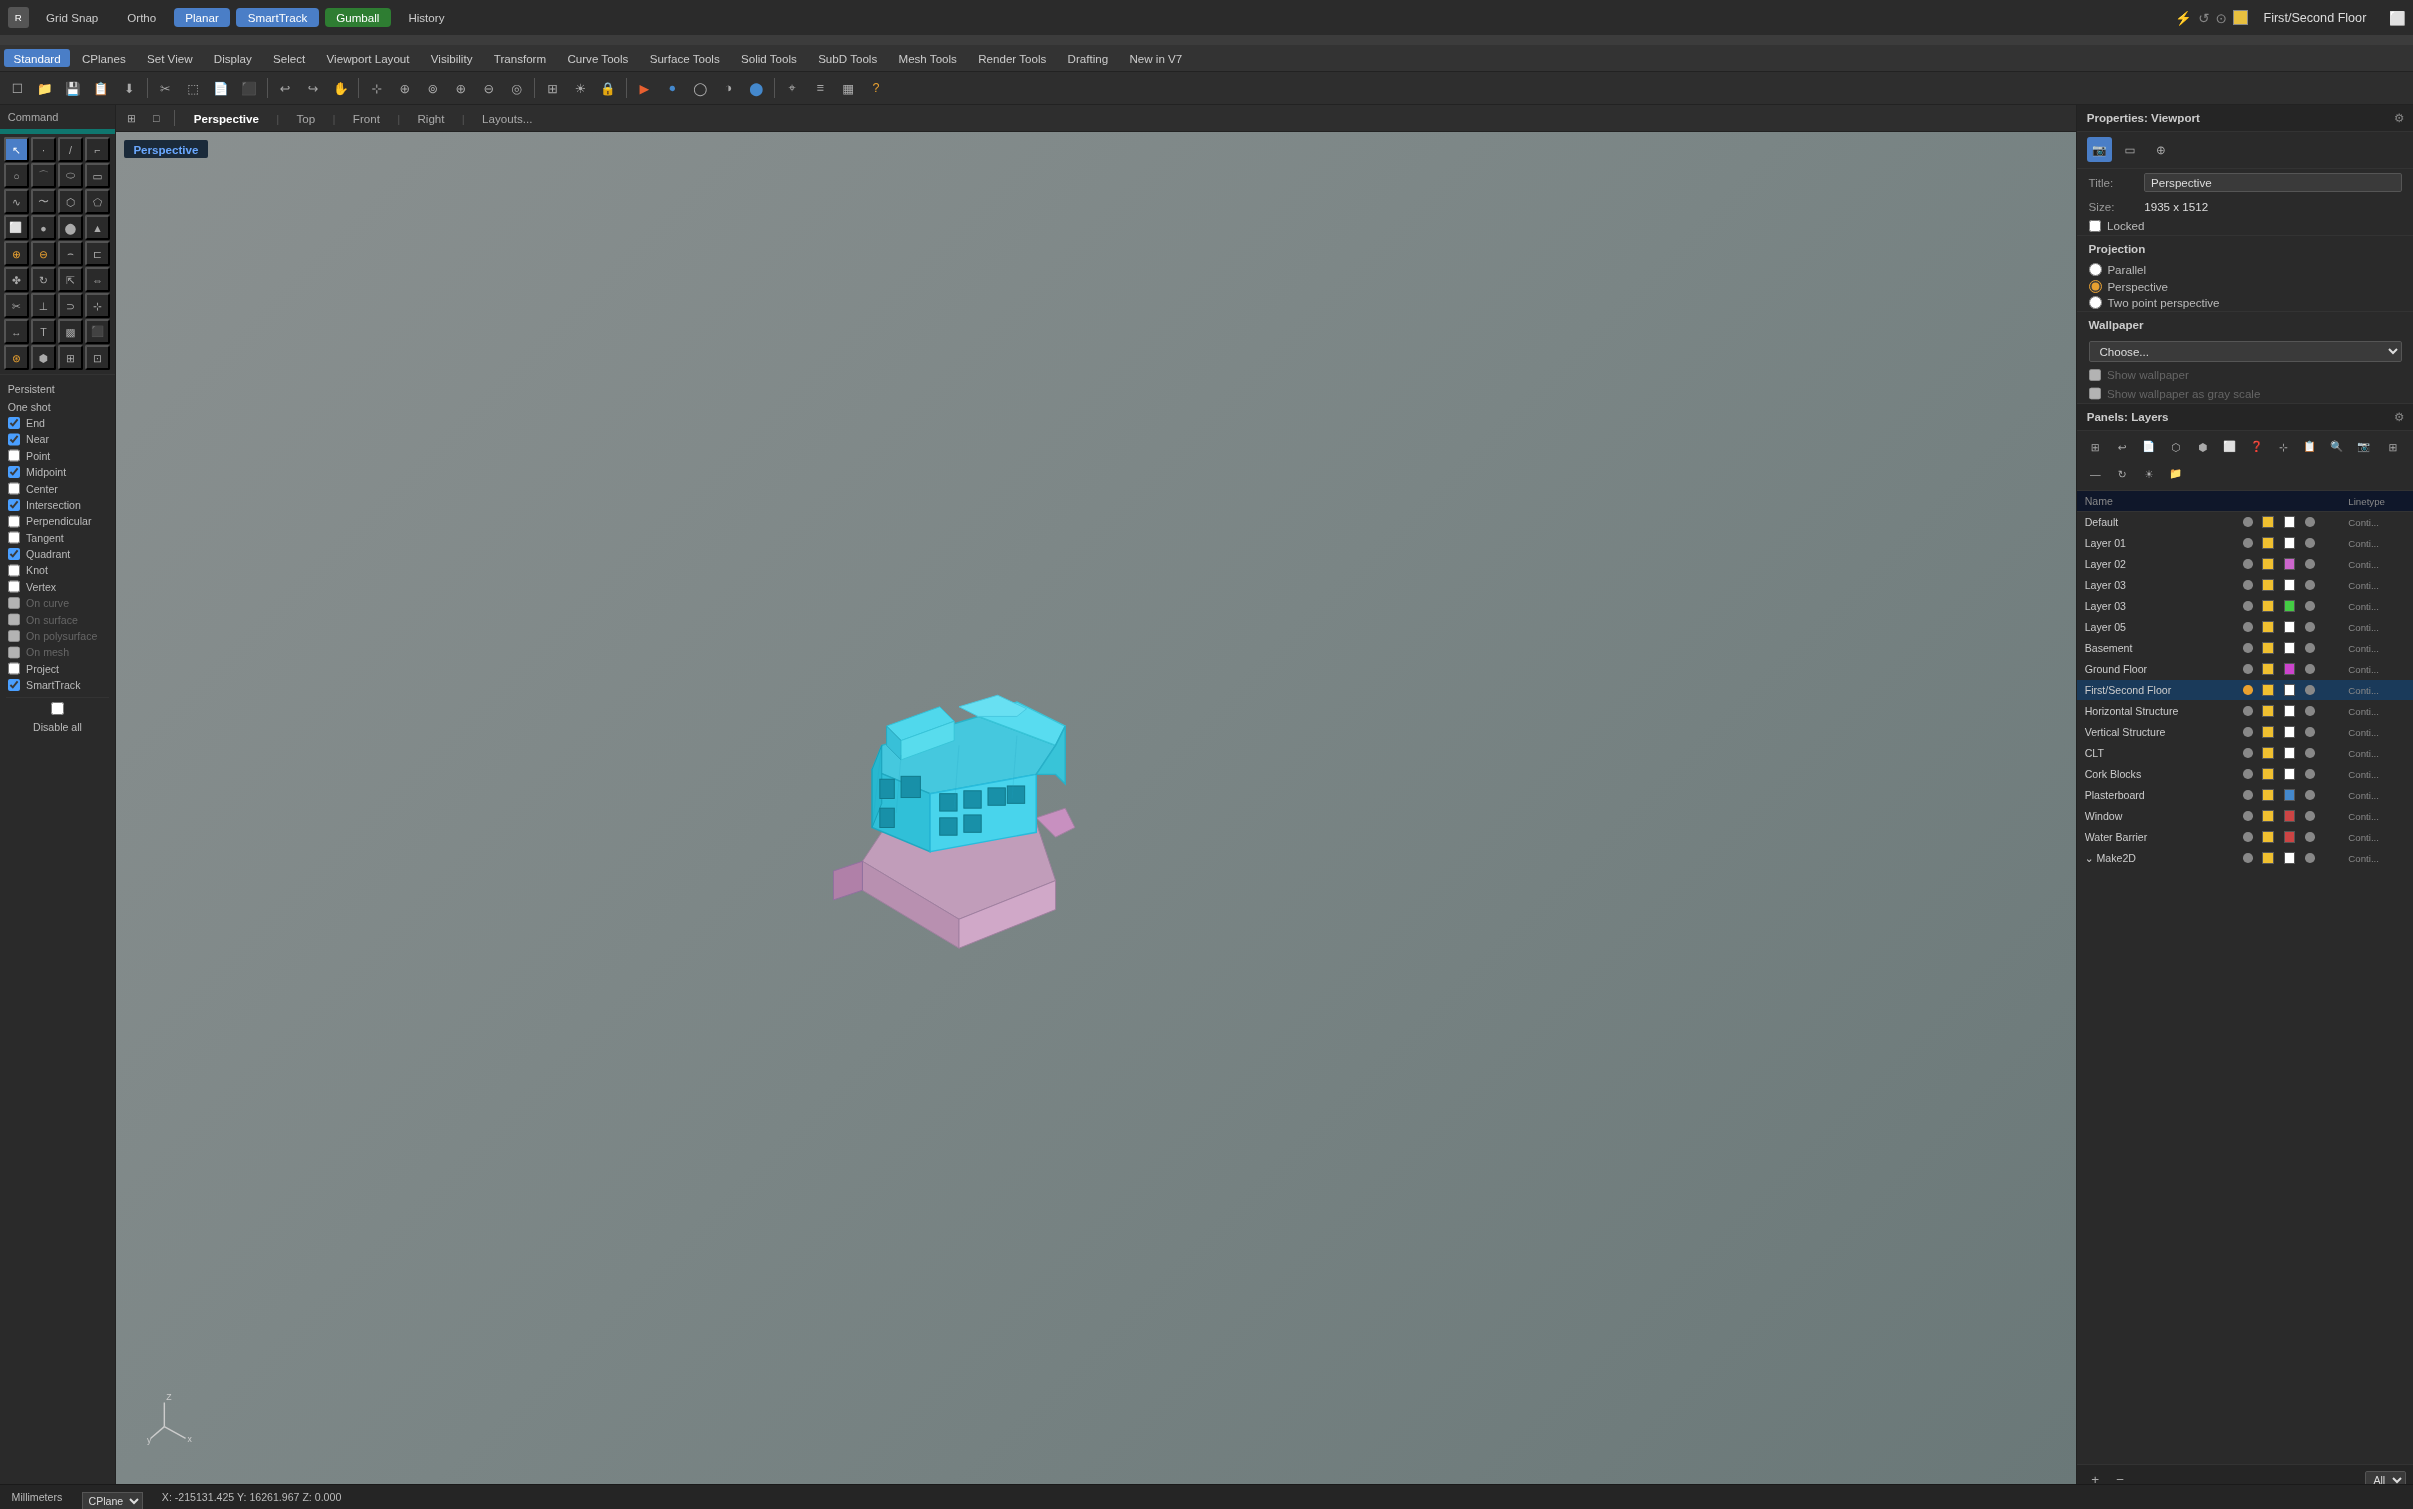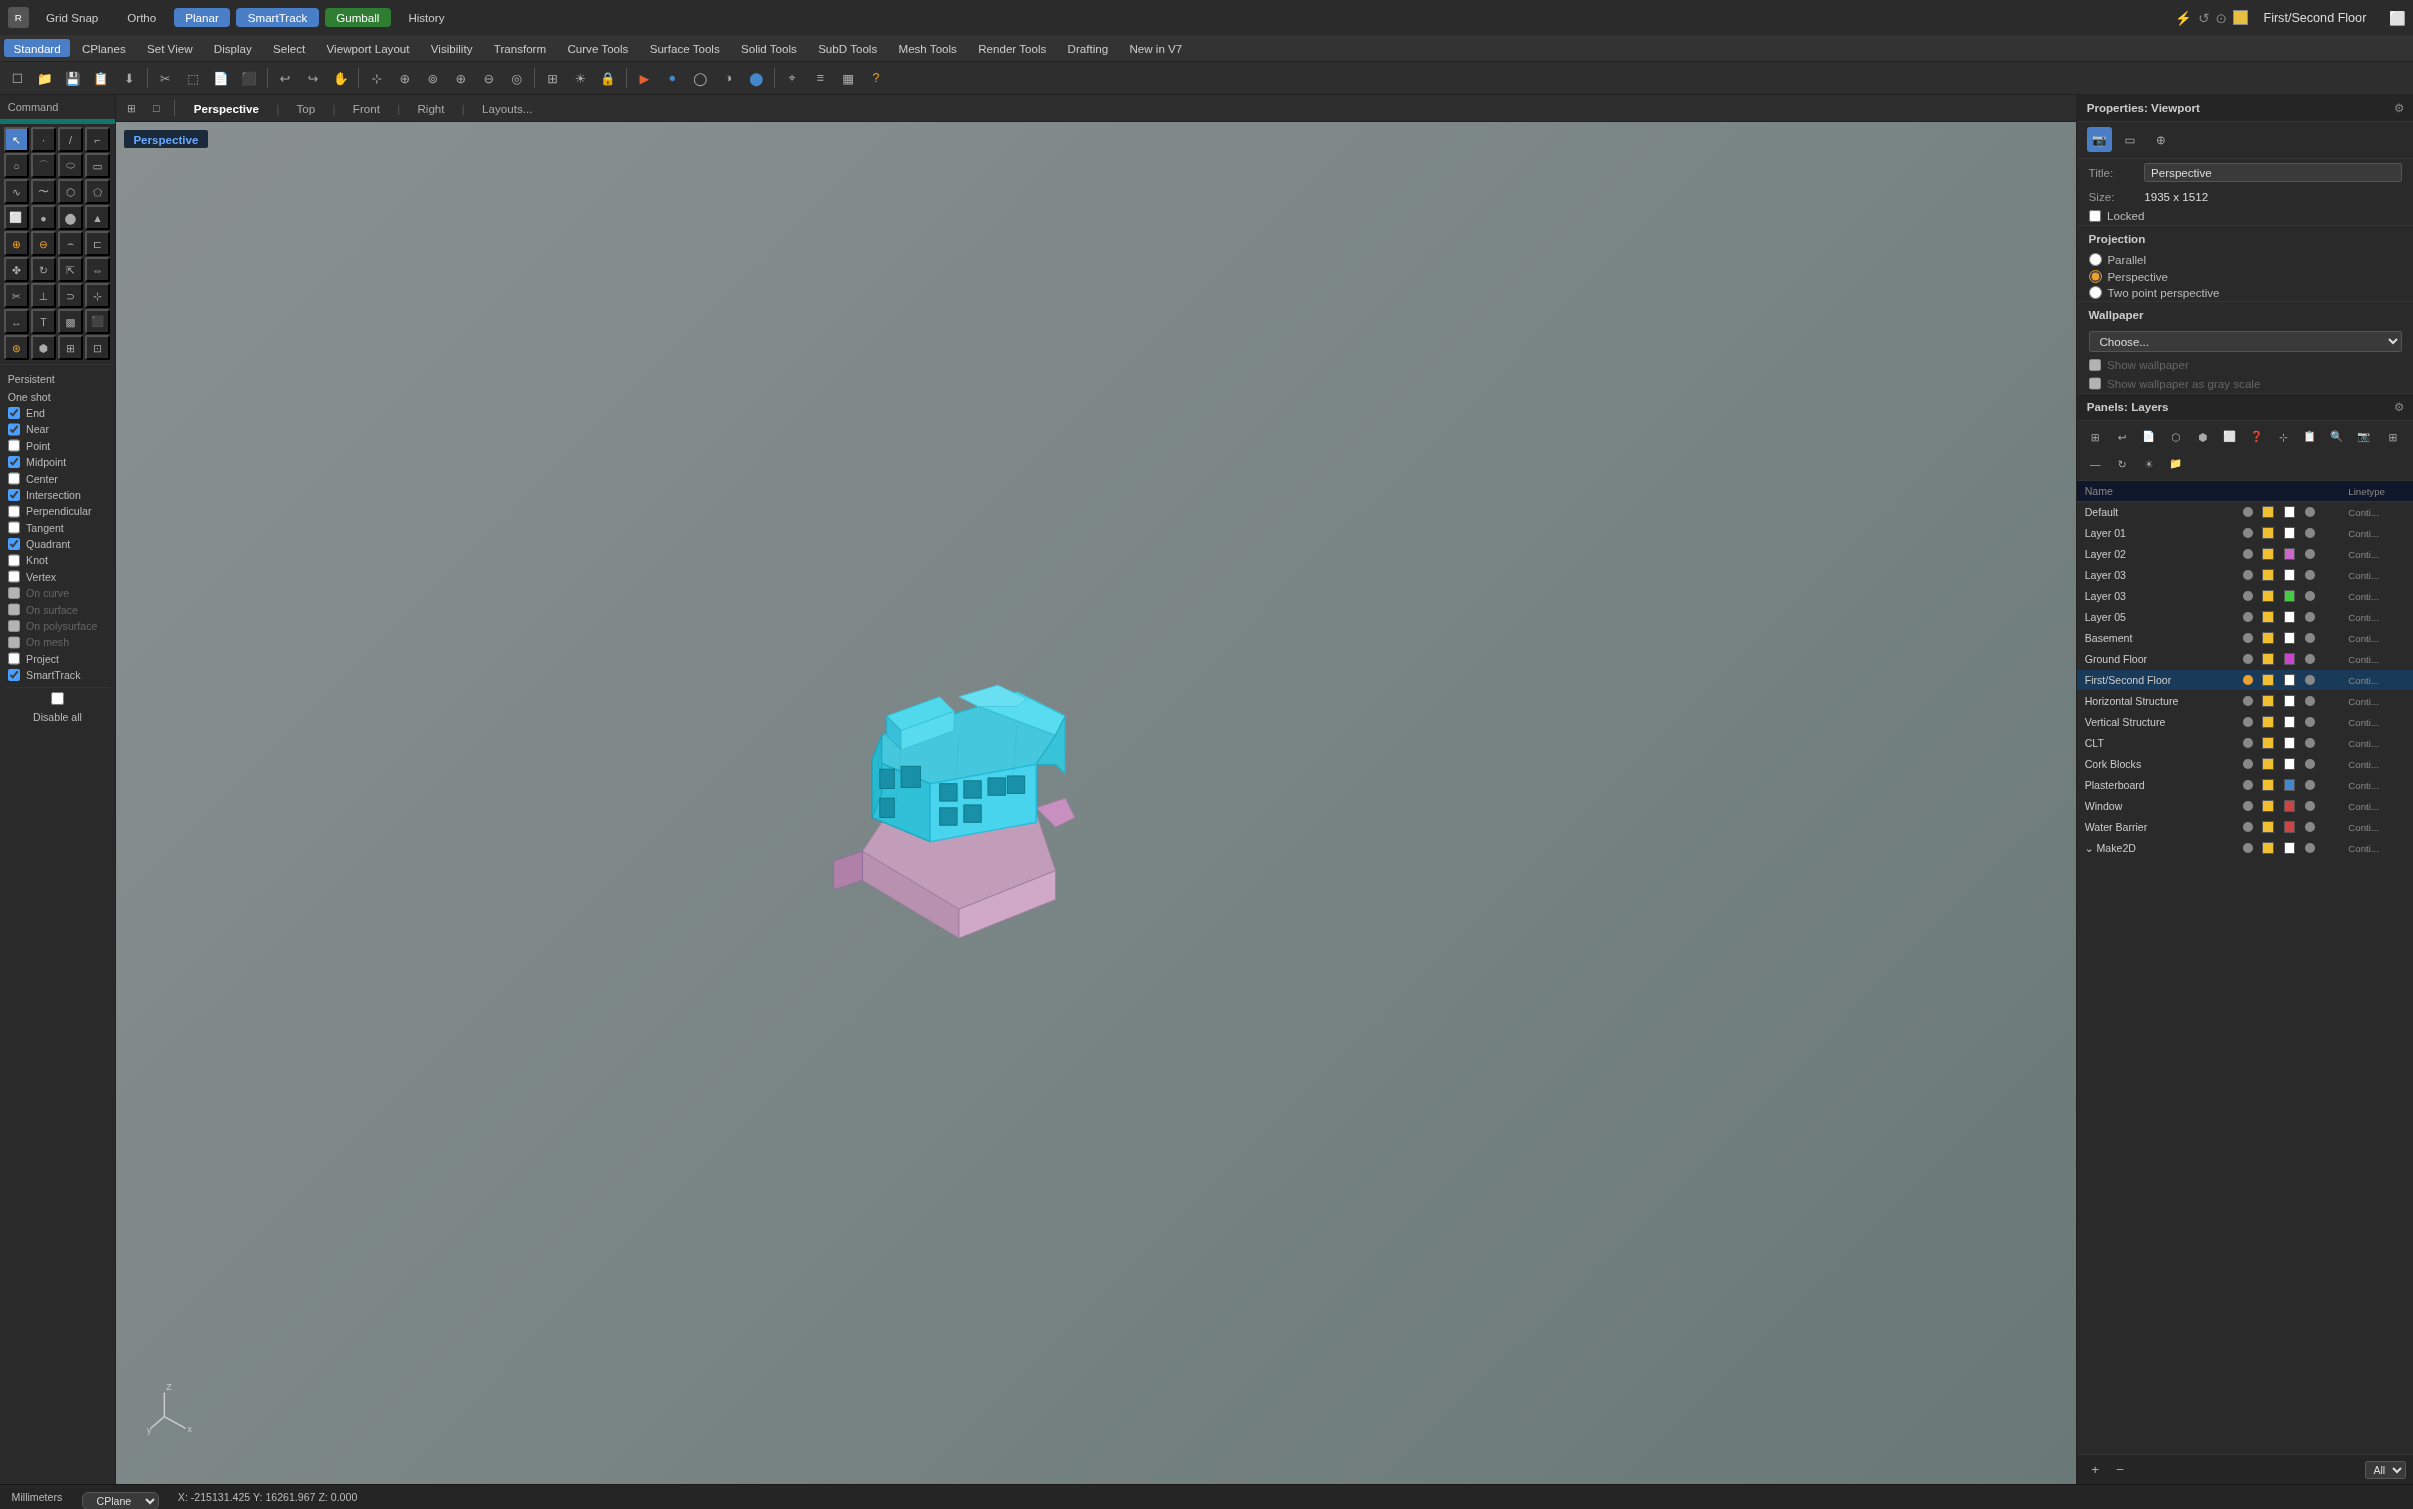--- a/index.html
+++ b/index.html
@@ -61,20 +61,21 @@
 
     
     #menu-bar {
       display: flex;
       align-items: center;
       height: 27px;
       background: #333;
       padding: 0 3.9px;
       border-bottom: 1px solid #222;
       gap: 1.9px;
+      margin-top: 10px;
     }
     .menu-item {
       padding: 2.9px 9.7px;
       font-size: 11.6px;
       color: #ccc;
       cursor: pointer;
       border-radius: 2.9px;
     }
     .menu-item:hover, .menu-item.active {
       background: #4a7ec7;
@@ -487,23 +488,23 @@
       bottom: 0;
       left: 0;
       right: 0;
     }
     .status-msg { flex: 1; }
     .status-units { color: #bbb; }
     .status-cplane {
       background: #3a3a3a;
       border: 1px solid #555;
       color: #ddd;
-      padding: 1px 10px;
+      padding: 1px 2px;
       font-size: 10.6px;
-      border-radius: 6px;
+      border-radius: 0;
       margin-top: 7px;
     }
     .status-coords { color: #bbb; }
 
     
     #viewport {
       background: linear-gradient(135deg, #8a9090 0%, #7a8585 50%, #6a7878 100%);
     }
 
     

